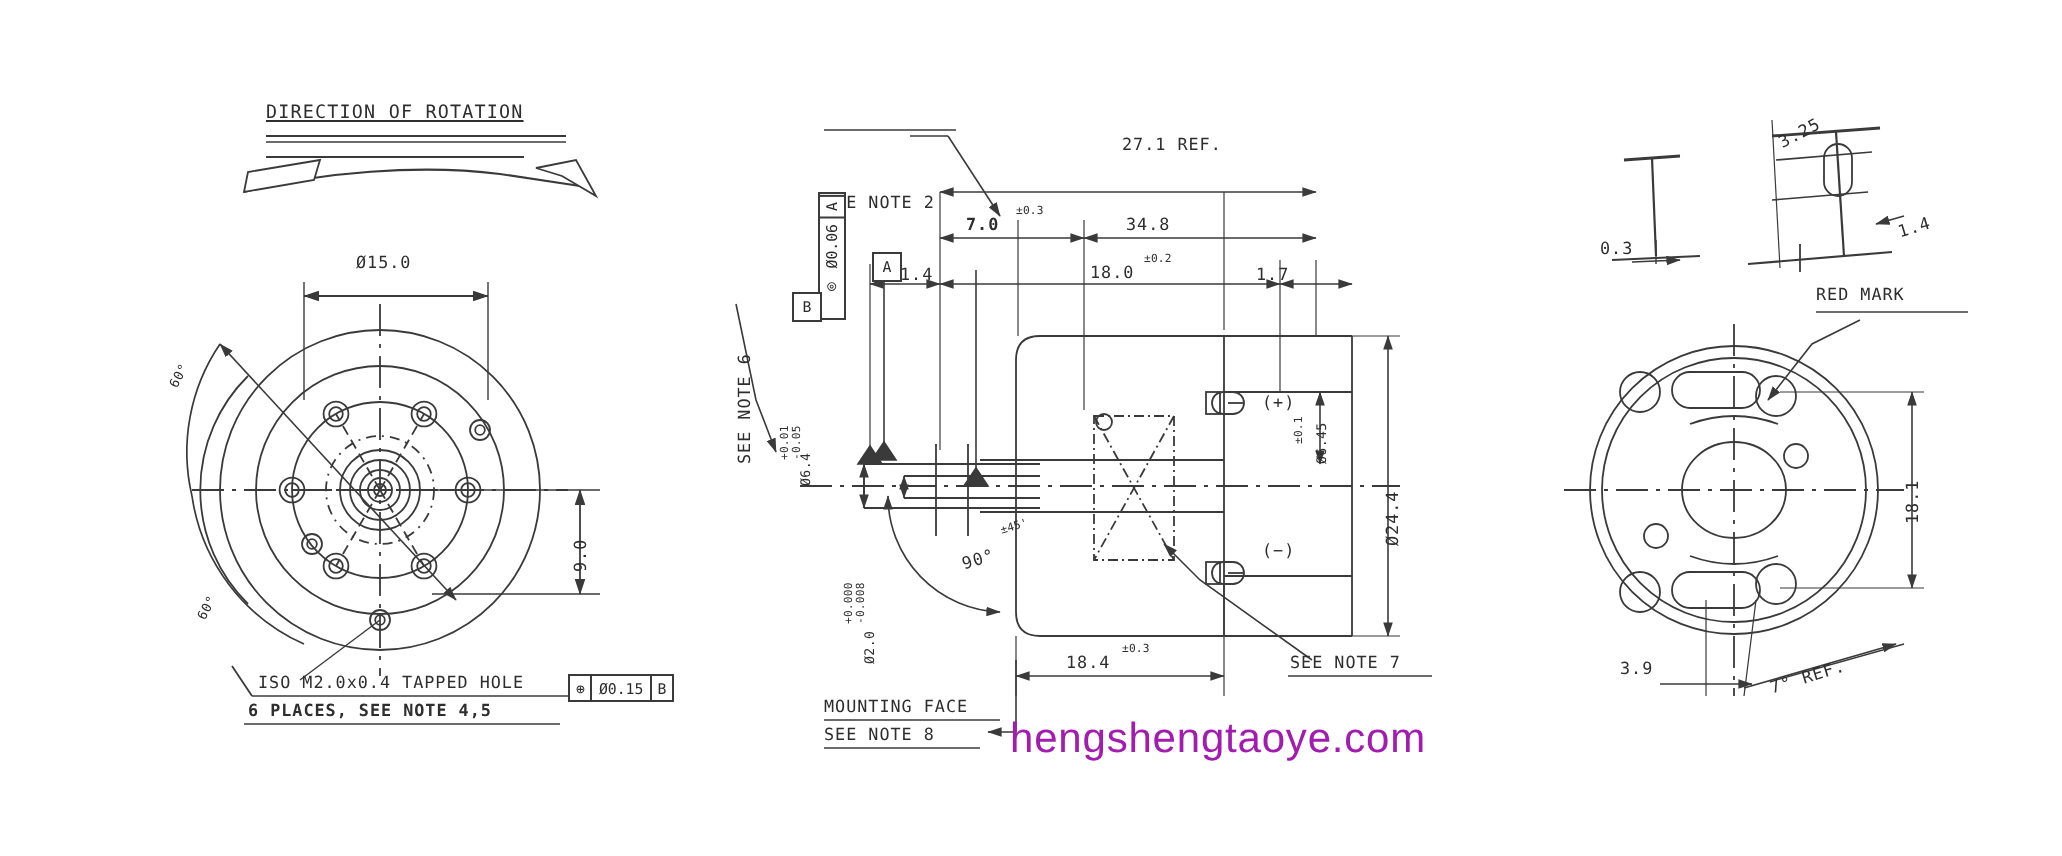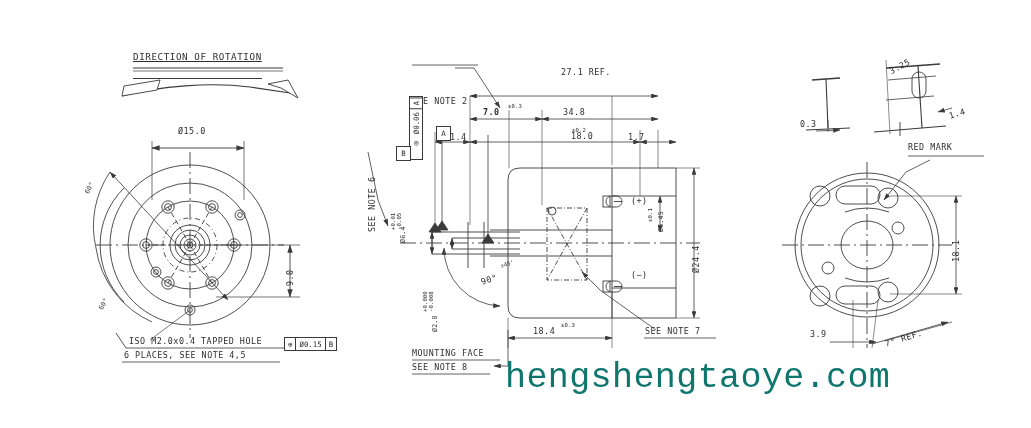--- a/index.html
+++ b/index.html
@@ -12,22 +12,22 @@
        color:#2e2e2e;line-height:1;}
   .t9{font-size:9.2px;letter-spacing:.6px;}
   .t85{font-size:8.4px;letter-spacing:.5px;}
   .t7{font-size:6.6px;letter-spacing:.2px;}
   .t6{font-size:5.6px;letter-spacing:.1px;}
   .und{border-bottom:1.1px solid #3a3a3a;padding-bottom:17px;text-decoration:underline;}
   .rot90{transform:rotate(-90deg);transform-origin:0 0;}
   .rot60{transform:rotate(-62deg);transform-origin:0 0;}
   .rot28{transform:rotate(-28deg);transform-origin:0 0;}
   .rot17{transform:rotate(-17deg);transform-origin:0 0;}
-  .watermark{position:absolute;left:505px;top:358px;font-family:Liberation Mono, monospace;
-             font-size:35px;color:#0f766e;letter-spacing:.4px;}
+  .watermark{position:absolute;left:505px;top:358px;font-family:Liberation Sans, sans-serif;
+             font-size:21px;color:#a21caf;letter-spacing:.4px;}
   .fcf{position:absolute;display:flex;align-items:stretch;border:1.1px solid #3a3a3a;
        background:#fff;height:12px;}
   .fcf > div{display:flex;align-items:center;justify-content:center;
              padding:0 3px;font-size:7.4px;border-right:1.1px solid #3a3a3a;}
   .fcf > div:last-child{border-right:none;}
   .fcfv{position:absolute;width:12px;display:flex;flex-direction:column;
         border:1.1px solid #3a3a3a;background:#fff;}
   .fcfv > div{display:flex;align-items:center;justify-content:center;
               border-bottom:1.1px solid #3a3a3a;font-size:7.4px;
               writing-mode:vertical-rl;transform:rotate(180deg);padding:3px 0;}
@@ -292,42 +292,42 @@
 
 <div class="lbl t85" style="left:178px;top:127px;">Ø15.0</div>
 
 <div class="lbl t85 rot90" style="left:286px;top:286px;">9.0</div>
 
 <div class="lbl t7 rot60" style="left:84px;top:192px;">60°</div>
 
 <div class="lbl t7 rot60" style="left:98px;top:308px;">60°</div>
 
 <div class="lbl t85" style="left:129px;top:337px;">ISO M2.0x0.4 TAPPED HOLE</div>
-<div class="lbl t85" style="left:124px;top:351px;">6 PLACES, SEE NOTE 4,5</div>
+<div class="lbl t85" style="left:124px;top:351px;font-weight:bold;">6 PLACES, SEE NOTE 4,5</div>
 
 <div class="fcf" style="left:284px;top:337px;">
   <div>⊕</div>
   <div>Ø0.15</div>
   <div>B</div>
 </div>
 
 <div class="lbl t85" style="left:412px;top:53px;margin-top:44px;">SEE NOTE 2</div>
 
 <div class="lbl t85 rot90" style="left:368px;top:232px;">SEE NOTE 6</div>
 
 <div class="lbl t85" style="left:516px;top:68px;margin-left:45px;">27.1 REF.</div>
 
 <div class="lbl t85" style="left:483px;top:108px;font-weight:bold;">7.0</div>
 <div class="lbl t6" style="left:508px;top:104px;">±0.3</div>
 
 <div class="lbl t85" style="left:563px;top:108px;">34.8</div>
 
 <div class="lbl t85" style="left:450px;top:133px;">1.4</div>
 
-<div class="lbl t85" style="left:571px;top:132px;">18.0</div>
+<div class="lbl t85" style="left:545px;top:132px;">18.0</div>
 <div class="lbl t6" style="left:572px;top:128px;">±0.2</div>
 
 <div class="lbl t85" style="left:628px;top:133px;">1.7</div>
 
 <div class="lbl t85" style="left:533px;top:327px;">18.4</div>
 <div class="lbl t6" style="left:561px;top:323px;">±0.3</div>
 
 <div class="lbl t85 rot90" style="left:692px;top:273px;">Ø24.4</div>
 
 <div class="lbl t7 rot90" style="left:658px;top:232px;">Ø6.45</div>

